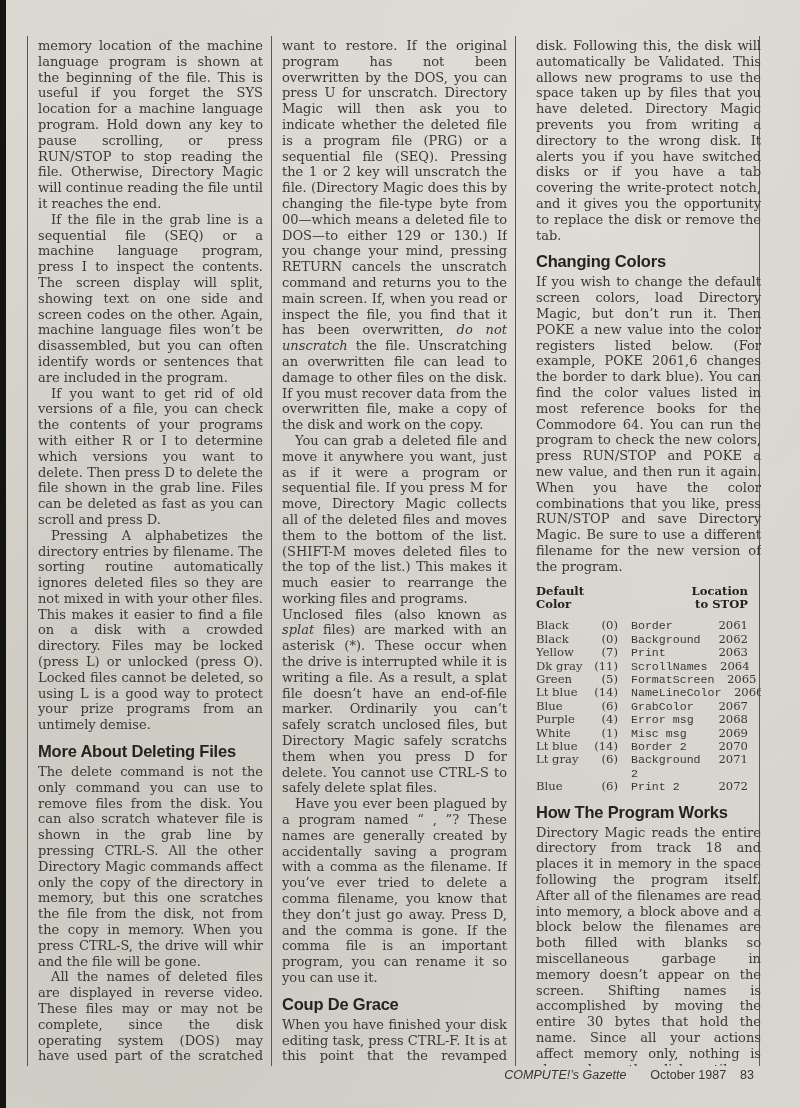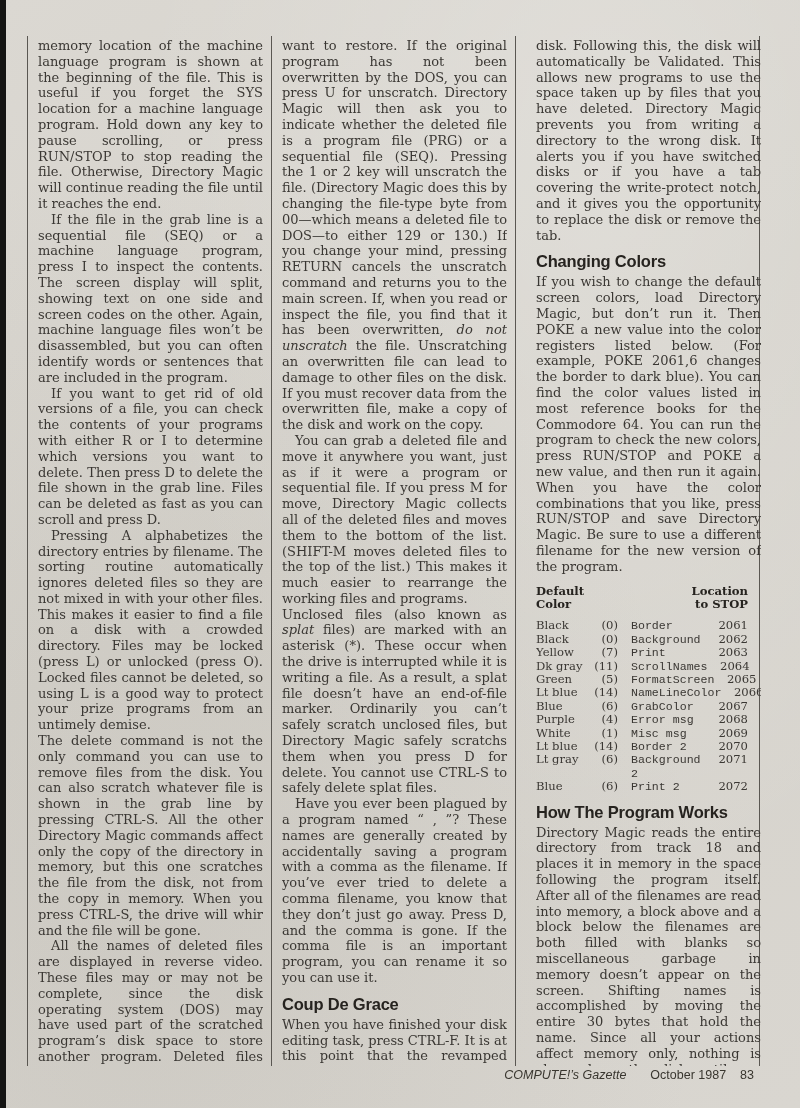--- a/index.html
+++ b/index.html
@@ -68,20 +68,21 @@
   <div class="vrule r1"></div>
   <div class="vrule r2"></div>
   <div class="vrule r3"></div>
   <div class="vrule r4"></div>
 
   <div class="col c1">
     <p class="body">memory location of the machine language program is shown at the beginning of the file. This is useful if you forget the SYS location for a machine language program. Hold down any key to pause scrolling, or press RUN/STOP to stop reading the file. Otherwise, Directory Magic will continue reading the file until it reaches the end.</p>
     <p class="body indent">If the file in the grab line is a sequential file (SEQ) or a machine language program, press I to inspect the contents. The screen display will split, showing text on one side and screen codes on the other. Again, machine language files won’t be disassembled, but you can often identify words or sentences that are included in the program.</p>
     <p class="body indent">If you want to get rid of old versions of a file, you can check the contents of your programs with either R or I to determine which versions you want to delete. Then press D to delete the file shown in the grab line. Files can be deleted as fast as you can scroll and press D.</p>
     <p class="body indent">Pressing A alphabetizes the directory entries by filename. The sorting routine automatically ignores deleted files so they are not mixed in with your other files. This makes it easier to find a file on a disk with a crowded directory. Files may be locked (press L) or unlocked (press O). Locked files cannot be deleted, so using L is a good way to protect your prize programs from an untimely demise.</p>
+    <h2 class="section">More About Deleting Files</h2>
     <p class="body">The delete command is not the only command you can use to remove files from the disk. You can also scratch whatever file is shown in the grab line by pressing CTRL-S. All the other Directory Magic commands affect only the copy of the directory in memory, but this one scratches the file from the disk, not from the copy in memory. When you press CTRL-S, the drive will whir and the file will be gone.</p>
     <p class="body indent">All the names of deleted files are displayed in reverse video. These files may or may not be complete, since the disk operating system (DOS) may have used part of the scratched program’s disk space to store another program. Deleted files can either be read or inspected (depending on the original file type) to see if they are files that you</p>
   </div>
 
   <div class="col c2">
     <p class="body"><span>want to restore. If the original program has not been overwritten by the DOS, you can press U for unscratch. Directory Magic will then ask you to indicate whether the deleted file is a program file (PRG) or a sequential file (SEQ). Pressing the 1 or 2 key will unscratch the file. (Directory Magic does this by changing the file-type byte from 00—which means a deleted file to DOS—to either 129 or 130.) If you change your mind, pressing RETURN cancels the unscratch command and returns you to the main screen. If, when you read or inspect the file, you find that it has been overwritten, </span><span class="it">do not unscratch</span><span> the file. Unscratching an overwritten file can lead to damage to other files on the disk. If you must recover data from the overwritten file, make a copy of the disk and work on the copy.</span></p>
     <p class="body indent">You can grab a deleted file and move it anywhere you want, just as if it were a program or sequential file. If you press M for move, Directory Magic collects all of the deleted files and moves them to the bottom of the list. (SHIFT-M moves deleted files to the top of the list.) This makes it much easier to rearrange the working files and programs.</p>
     <p class="body"><span>Unclosed files (also known as </span><span class="it">splat</span><span> files) are marked with an asterisk (*). These occur when the drive is interrupted while it is writing a file. As a result, a splat file doesn’t have an end-of-file marker. Ordinarily you can’t safely scratch unclosed files, but Directory Magic safely scratchs them when you press D for delete. You cannot use CTRL-S to safely delete splat files.</span></p>
     <p class="body indent">Have you ever been plagued by a program named “ , ”? These names are generally created by accidentally saving a program with a comma as the filename. If you’ve ever tried to delete a comma filename, you know that they don’t just go away. Press D, and the comma is gone. If the comma file is an important program, you can rename it so you can use it.</p>
     <h2 class="section">Coup De Grace</h2>

